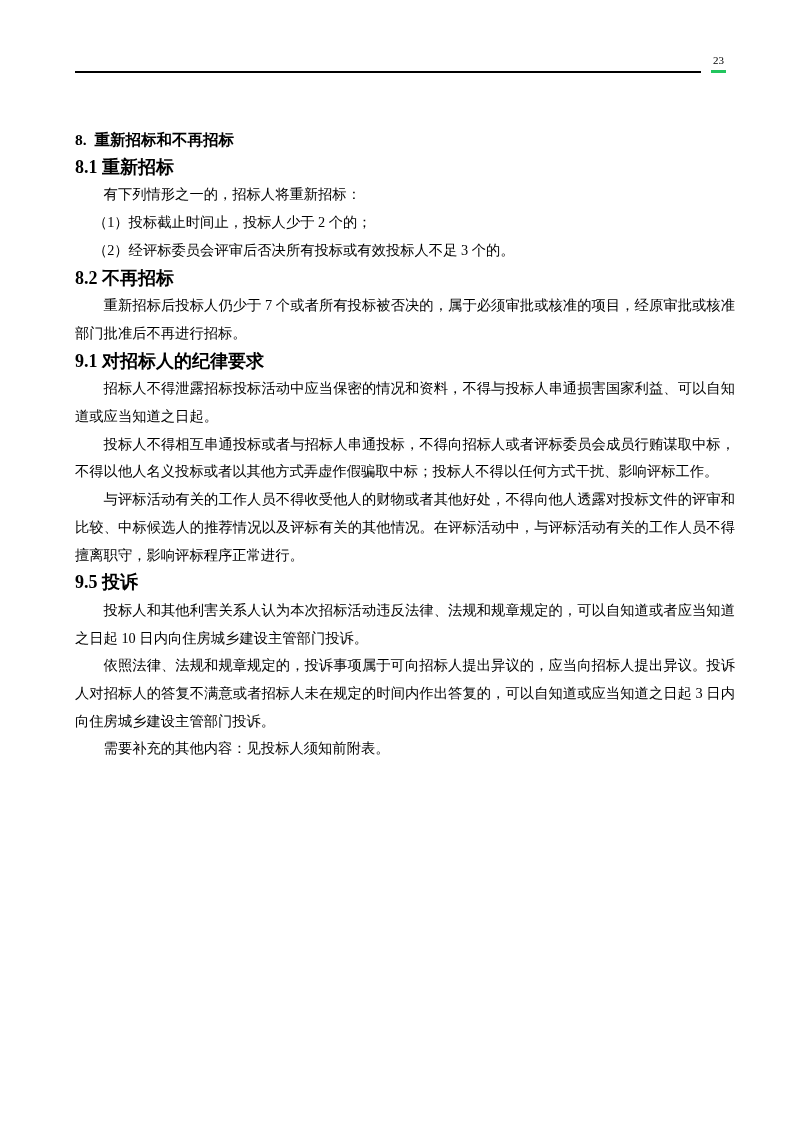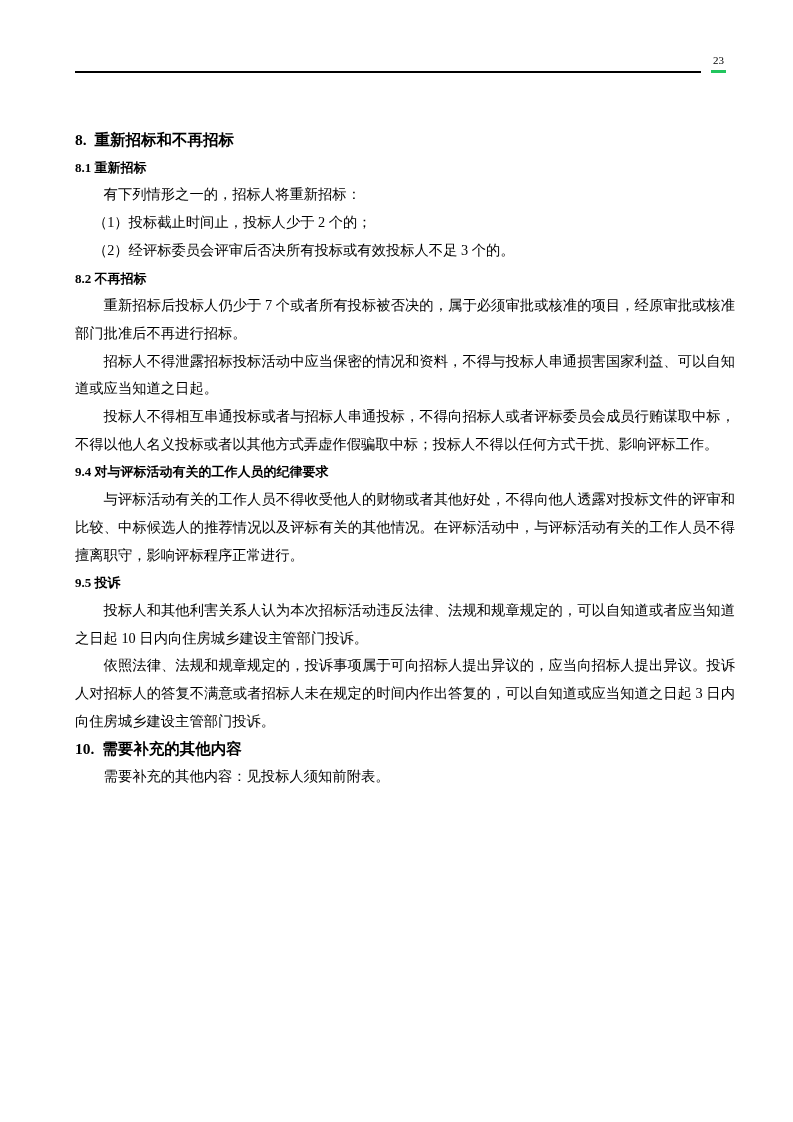--- a/index.html
+++ b/index.html
@@ -48,21 +48,21 @@
     margin-top: 40px;
   }
   .content .h1 {
     font-weight: bold;
     font-size: 15.5px;
     white-space: pre-wrap;   
     text-align: left;
   }
   .content .h2 {
     font-weight: bold;
-    font-size: 13px;
+    font-size: 18px;
     text-align: left;
   }
   .content .para {
     text-align: justify;
     text-indent: 2em;
   }
   .content .list-item {
     text-align: justify;
     text-indent: 1.25em;
   }
@@ -79,24 +79,23 @@
 
   <main class="content">
 
   <div class="h1">8.  重新招标和不再招标</div>
       <div class="h2">8.1 重新招标</div>
       <div class="para">有下列情形之一的，招标人将重新招标：</div>
       <div class="list-item">（1）投标截止时间止，投标人少于 2 个的；</div>
       <div class="list-item">（2）经评标委员会评审后否决所有投标或有效投标人不足 3 个的。</div>
       <div class="h2">8.2 不再招标</div>
       <div class="para">重新招标后投标人仍少于 7 个或者所有投标被否决的，属于必须审批或核准的项目，经原审批或核准部门批准后不再进行招标。</div>
+      <div class="h2">9.1 对招标人的纪律要求</div>
       <div class="para">招标人不得泄露招标投标活动中应当保密的情况和资料，不得与投标人串通损害国家利益、可以自知道或应当知道之日起。</div>
       <div class="para">投标人不得相互串通投标或者与招标人串通投标，不得向招标人或者评标委员会成员行贿谋取中标，不得以他人名义投标或者以其他方式弄虚作假骗取中标；投标人不得以任何方式干扰、影响评标工作。</div>
-      <div class="h2">9.4 对与评标活动有关的工作人员的纪律要求</div>
       <div class="para">与评标活动有关的工作人员不得收受他人的财物或者其他好处，不得向他人透露对投标文件的评审和比较、中标候选人的推荐情况以及评标有关的其他情况。在评标活动中，与评标活动有关的工作人员不得擅离职守，影响评标程序正常进行。</div>
       <div class="h2">9.5 投诉</div>
       <div class="para">投标人和其他利害关系人认为本次招标活动违反法律、法规和规章规定的，可以自知道或者应当知道之日起 10 日内向住房城乡建设主管部门投诉。</div>
       <div class="para">依照法律、法规和规章规定的，投诉事项属于可向招标人提出异议的，应当向招标人提出异议。投诉人对招标人的答复不满意或者招标人未在规定的时间内作出答复的，可以自知道或应当知道之日起 3 日内向住房城乡建设主管部门投诉。</div>
-      <div class="h1">10.  需要补充的其他内容</div>
       <div class="para">需要补充的其他内容：见投标人须知前附表。</div>
     </main>
 
 </div>
 
 </body></html>

